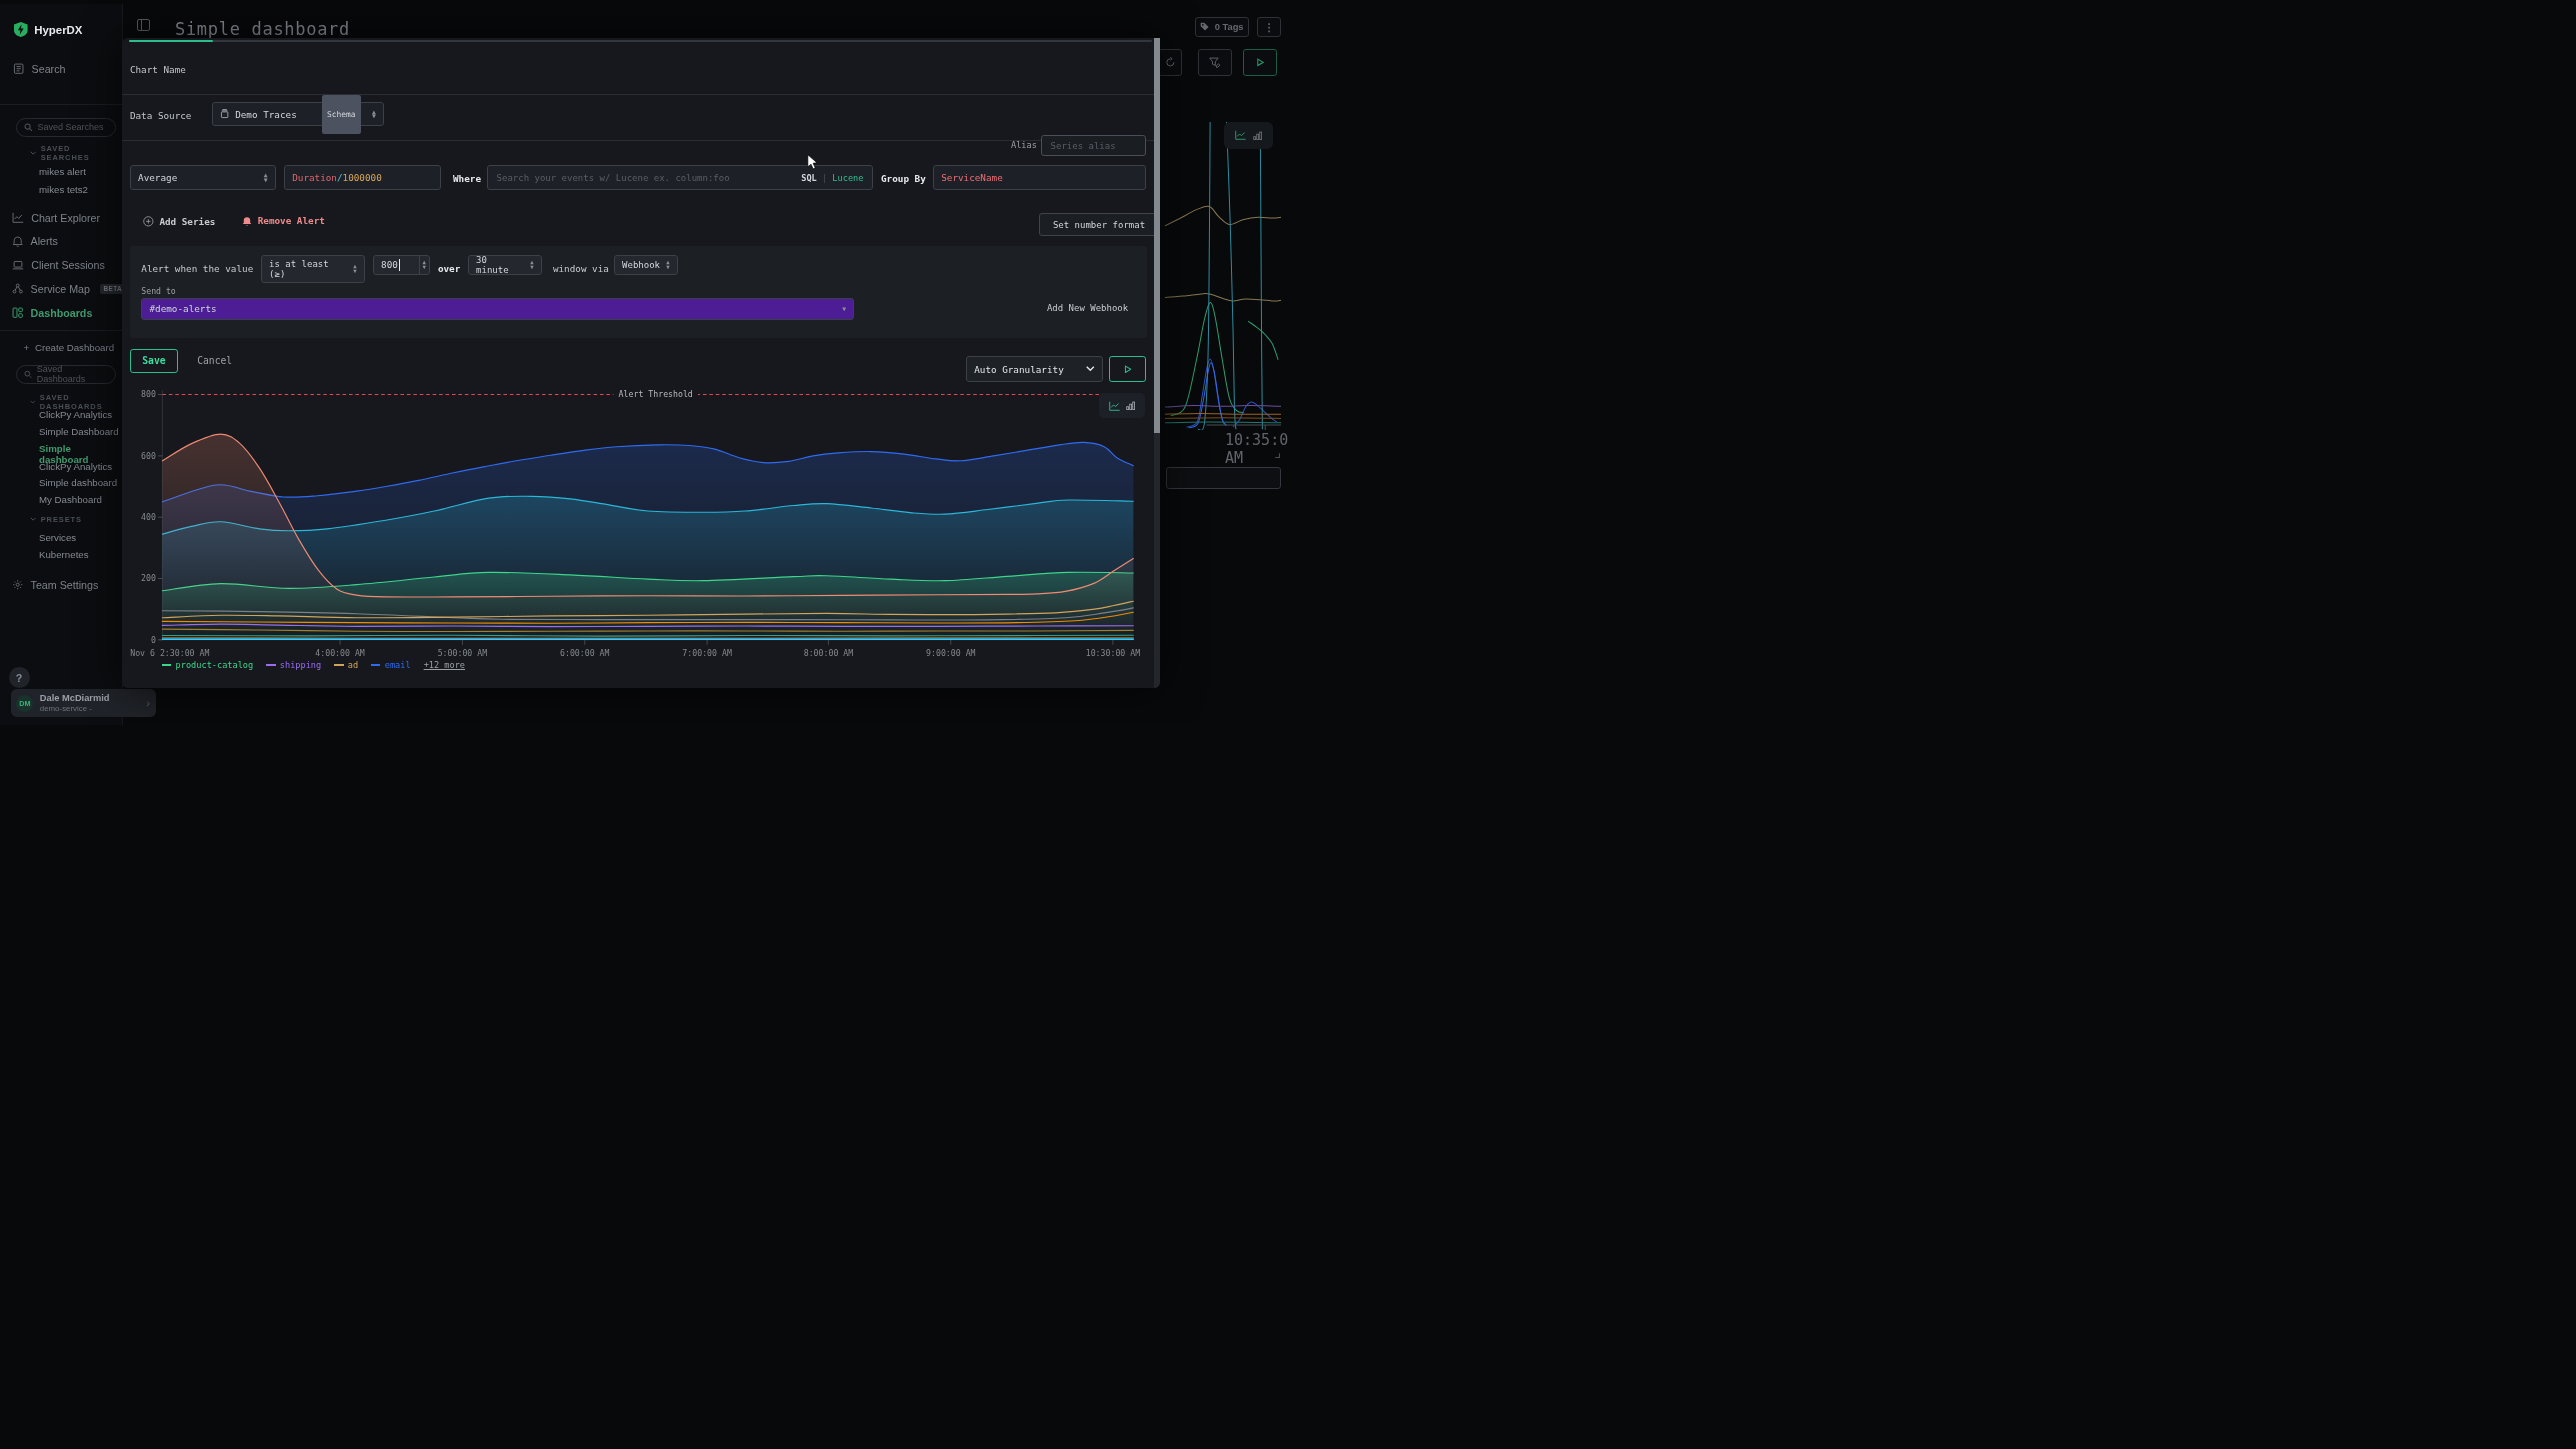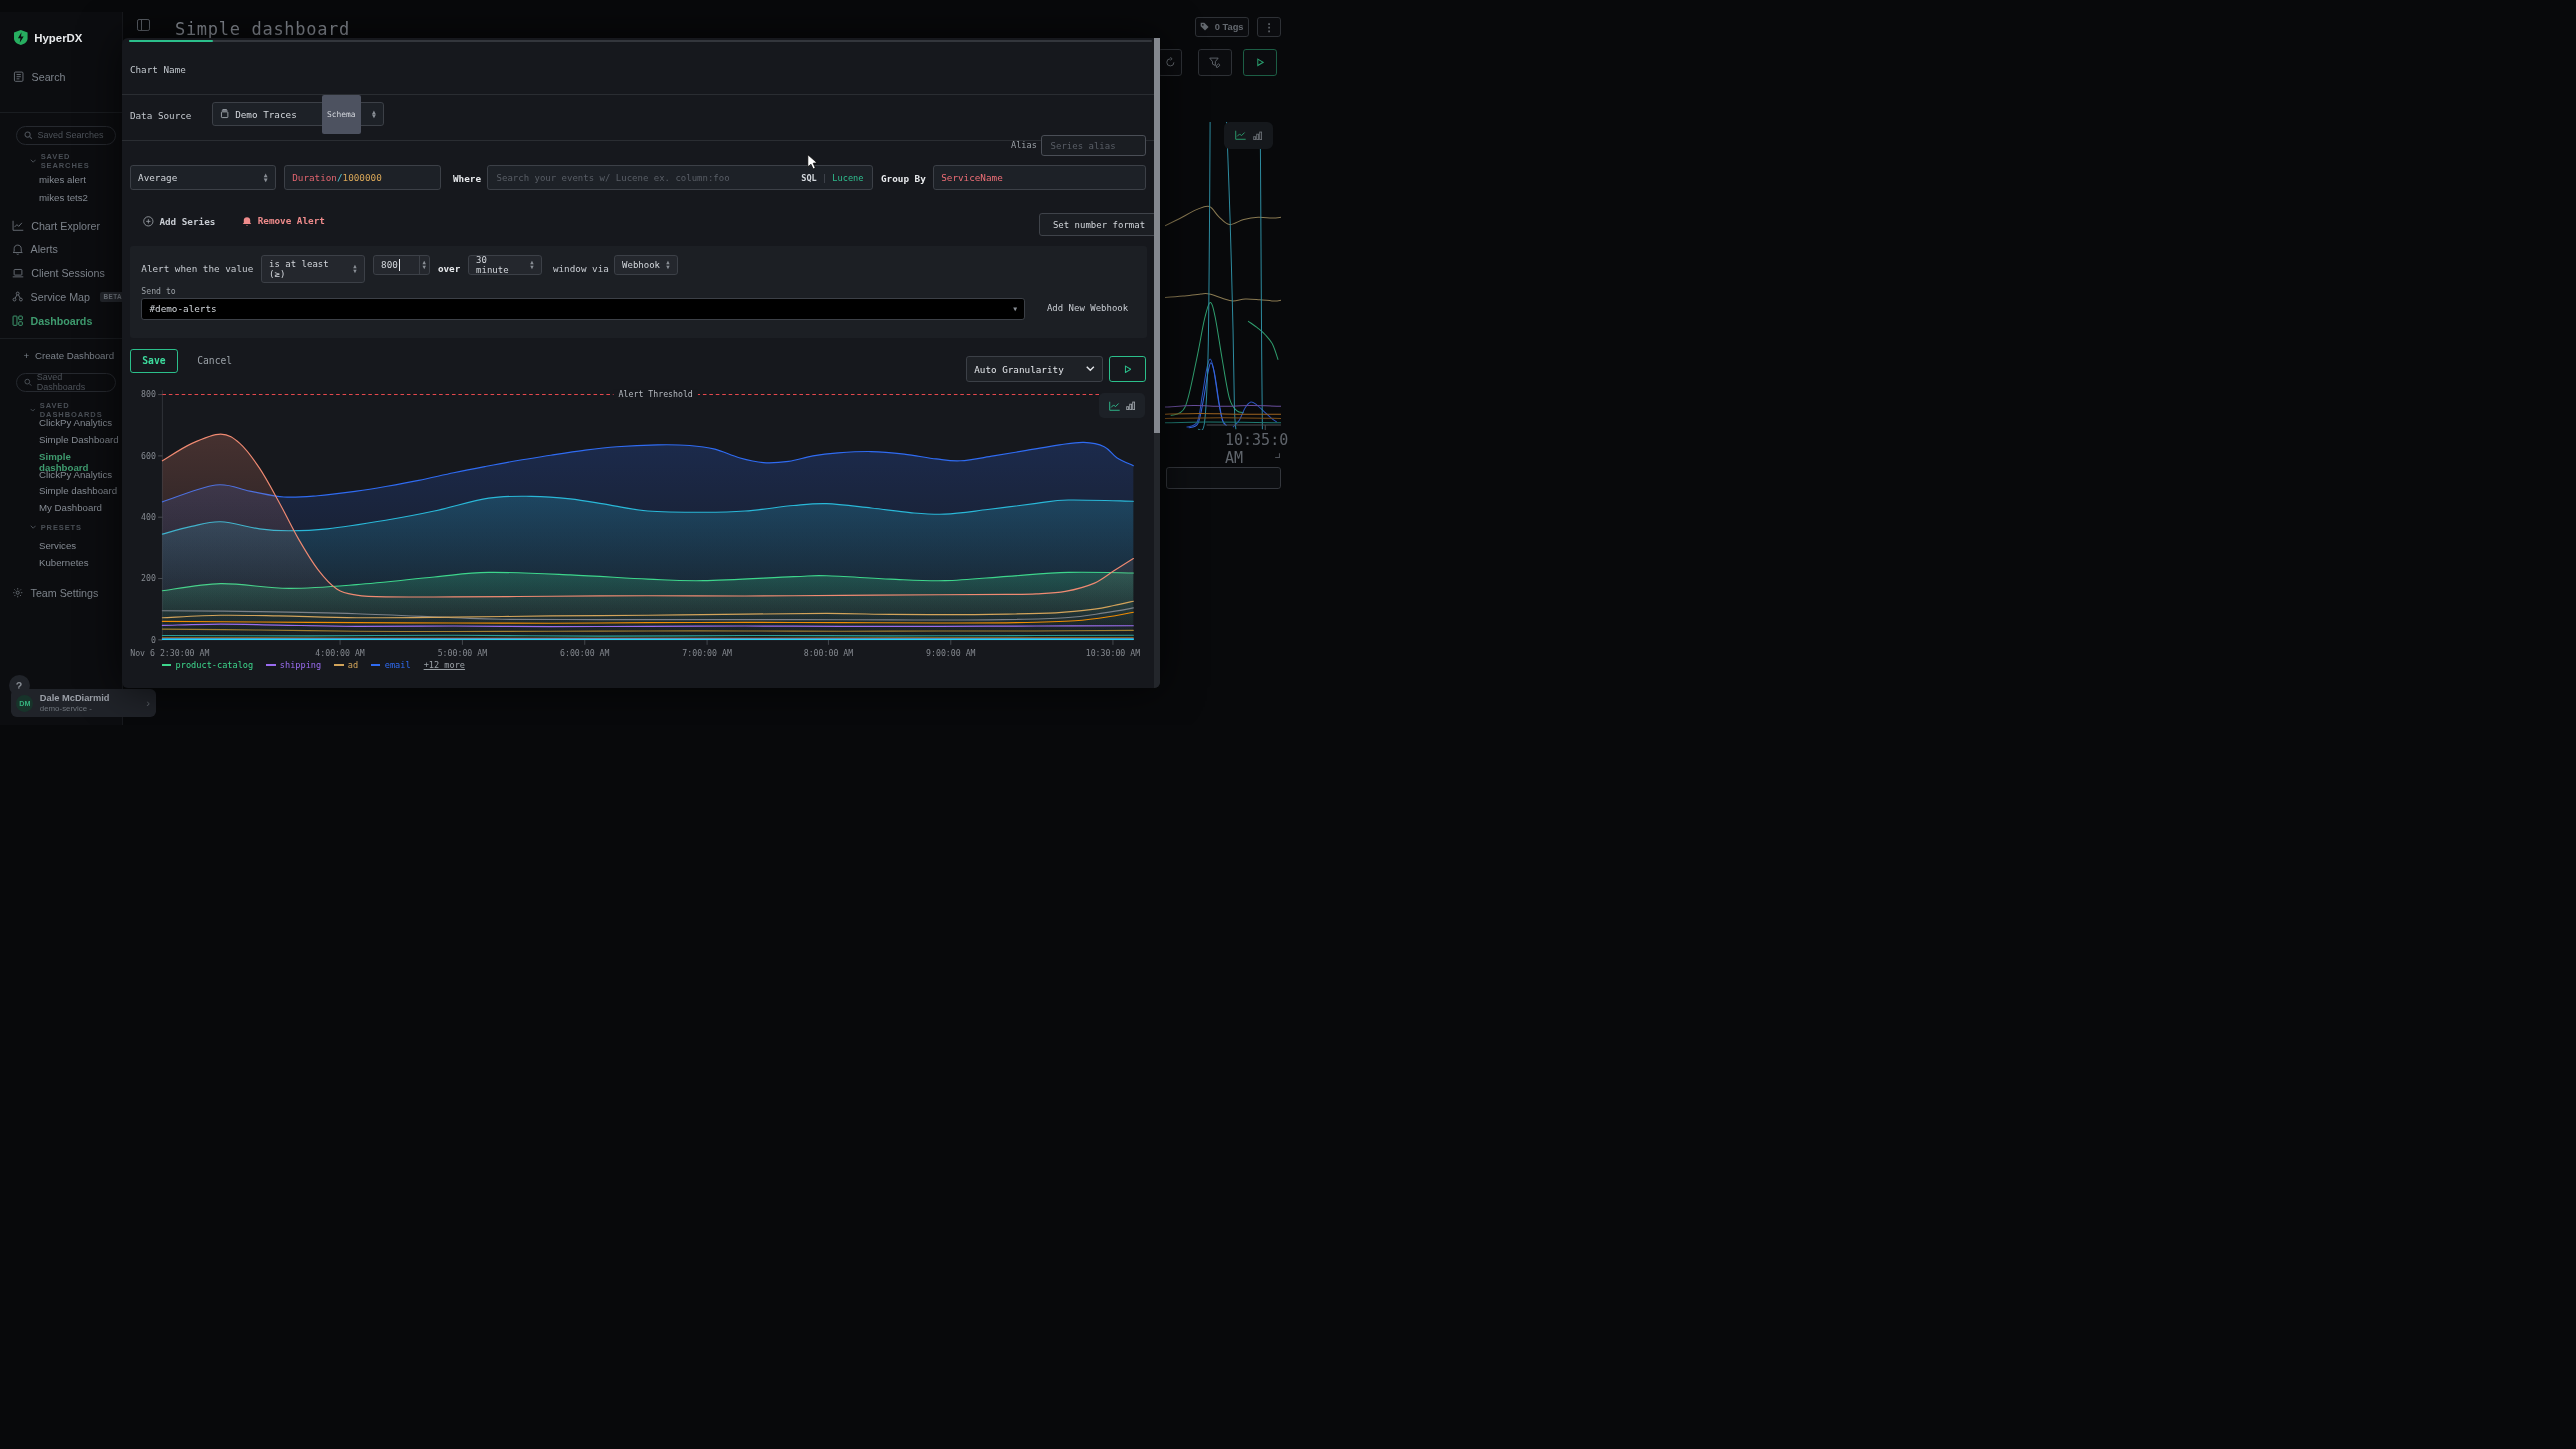--- a/index.html
+++ b/index.html
@@ -6,21 +6,21 @@
   html,body { width:1288px; height:725px; }
   body {
     position:relative; overflow:hidden;
     background:#08090b;
     font-family:"Liberation Sans", sans-serif;
     color:#c9ced4;
   }
   .mono { font-family:"DejaVu Sans Mono","Liberation Mono",monospace; }
 
   
-  #sidebar { position:absolute; left:0; top:12px; width:123px; height:725px; background:#0c0d10; border-right:0.7px solid #17191d; }
+  #sidebar { position:absolute; left:0; top:4px; width:123px; height:725px; background:#0c0d10; border-right:0.7px solid #17191d; }
   .side-item { position:absolute; display:flex; align-items:center; gap:7.2px; color:#7d838b; font-size:10.7px; cursor:pointer; }
   .side-item svg { flex:0 0 auto; }
   .side-sub { position:absolute; color:#858b93; font-size:9.7px; cursor:pointer; }
   .side-head { position:absolute; display:flex; align-items:center; gap:4.3px; color:#4a4f56; font-size:7.5px; letter-spacing:0.9px; font-weight:bold; }
   .pill { position:absolute; display:flex; align-items:center; gap:5px; border:0.7px solid #26292f; border-radius:10px; background:#0c0d10; color:#4e535a; font-size:9px; padding:0 7.2px; }
   .divider { position:absolute; left:0; width:123px; height:0.7px; background:#1a1d21; }
   .green { color:#3f9b6f !important; font-weight:bold; }
   .beta { position:absolute; background:#24272d; color:#767c84; font-size:6.4px; font-weight:bold; letter-spacing:0.4px; padding:1.4px 3.6px; border-radius:2.1px; }
 
   
@@ -352,21 +352,21 @@
     </div>
     <div style="position:absolute; left:423px; top:16.5px; font-size:9.3px; color:#c8ccd2;">window via</div>
     <div class="sel" style="left:484px; top:8.6px; width:64px; height:20px; background:#24272d; font-size:9px;">
       <span class="grow">Webhook</span>
       <span class="chev2" style="font-size:5.7px;">
           <span>▲</span>
           <span>▼</span>
         </span>
     </div>
     <div style="position:absolute; left:11.4px; top:40px; font-size:8.2px; color:#9aa0a6;">Send to</div>
-    <div class="sel" style="left:11.4px; top:52px; width:884px; height:21.5px; background:#000000;">
+    <div class="sel" style="left:11.4px; top:52px; width:713px; height:21.5px; background:#4c1d95;">
       <span class="grow">#demo-alerts</span>
       <span style="color:#8a8f96; font-size:6.4px;">▼</span>
     </div>
     <div style="position:absolute; left:917px; top:57px; font-size:9px; color:#c8ccd2; cursor:pointer;">Add New Webhook</div>
   </div>
 
   <div id="save-btn">Save</div>
   <div id="cancel-btn">Cancel</div>
 
   <div class="sel" style="left:844px; top:318px; width:137px; height:26px; background:#1e2126;">

